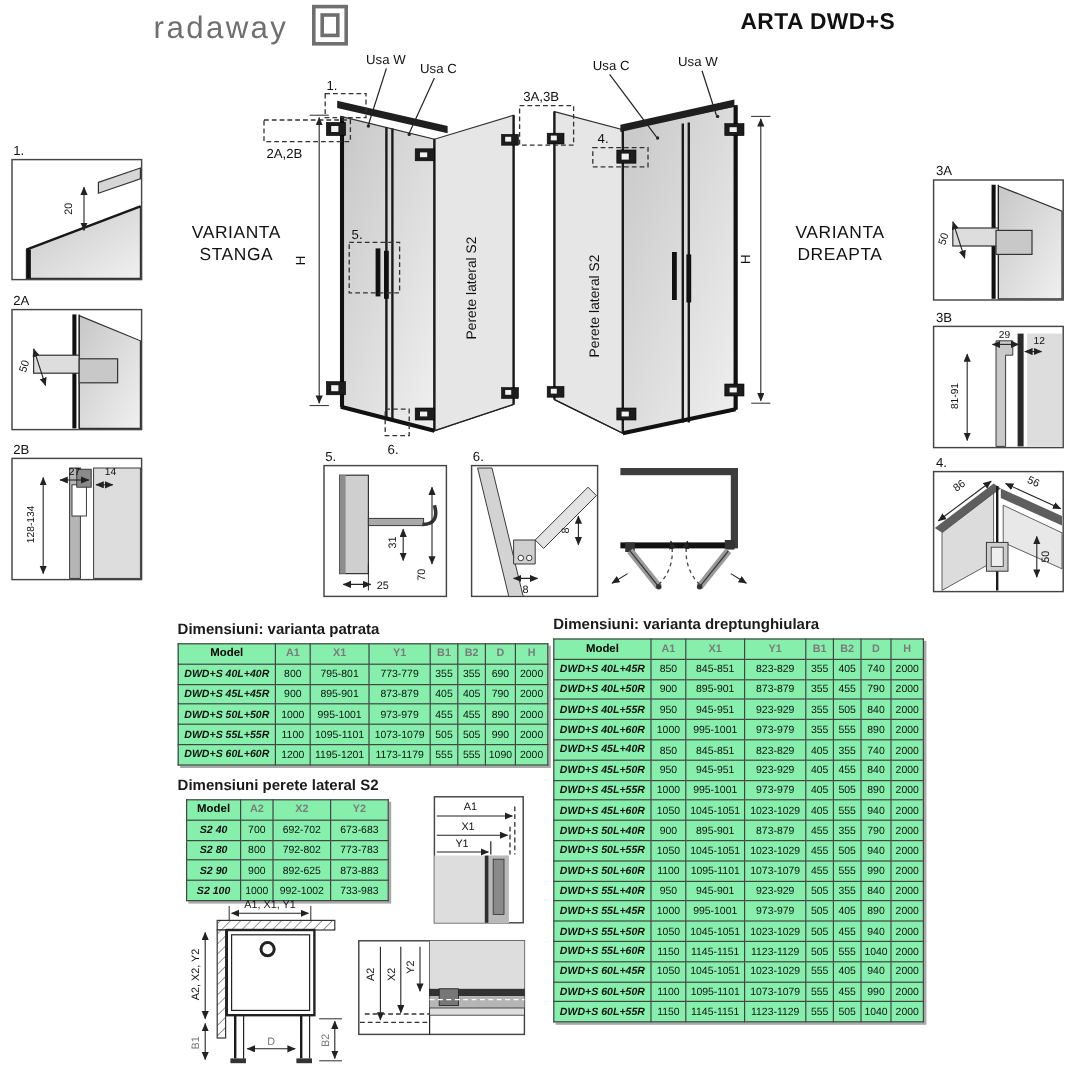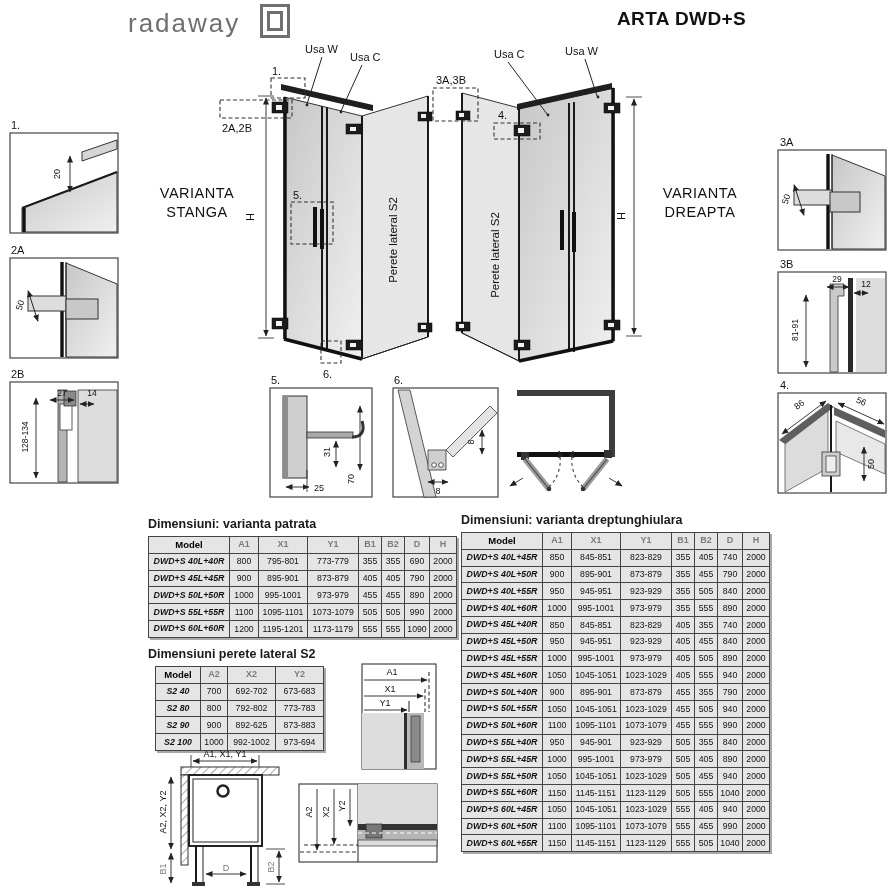--- a/index.html
+++ b/index.html
@@ -7,21 +7,21 @@
        font-family:"Liberation Sans",sans-serif;color:#111;}
   .abs{position:absolute;}
   
   .logo{left:128px;top:4px;display:flex;align-items:flex-end;gap:20px;}
   .logo-text{font-size:26px;color:#6f6f6f;letter-spacing:2px;font-weight:400;line-height:30px;}
   .logo-mark{width:24px;height:28px;border:3px solid #6f6f6f;display:flex;align-items:center;justify-content:center;}
   .logo-mark span{width:10px;height:14px;border:3px solid #6f6f6f;display:block;}
   .doc-title{left:617px;top:8px;font-size:19px;font-weight:bold;letter-spacing:.4px;color:#111;}
   
   .tbl-title{font-size:12.5px;font-weight:bold;color:#1a1a1a;margin-bottom:5px;white-space:nowrap;}
-  table.tbl{border-collapse:collapse;table-layout:fixed;background:#e5e5e5;box-shadow:2px 2px 0 #a8a8a8;}
+  table.tbl{border-collapse:collapse;table-layout:fixed;background:#86efac;box-shadow:2px 2px 0 #a8a8a8;}
   .tbl th,.tbl td{border:1px solid #444;text-align:center;padding:0 1px;height:15.8px;
       font-size:8.7px;line-height:1;overflow:hidden;white-space:nowrap;}
   .tbl th{color:#7b7b7b;font-weight:bold;font-size:9px;}
   .tbl th:first-child{color:#000;font-size:9.5px;}
   .tbl td:first-child{font-weight:bold;font-style:italic;font-size:8.8px;}
   .t-main th:nth-child(1){width:78px}.t-main th:nth-child(2){width:26px}
   .t-main th:nth-child(3){width:46px}.t-main th:nth-child(4){width:48px}
   .t-main th:nth-child(5){width:20px}.t-main th:nth-child(6){width:20px}
   .t-main th:nth-child(7){width:22px}.t-main th:nth-child(8){width:24px}
   .t-s2 th:nth-child(1){width:42px}.t-s2 th:nth-child(2){width:24px}
@@ -418,21 +418,21 @@
         <tr>
           <td>S2 90</td>
           <td>900</td>
           <td>892-625</td>
           <td>873-883</td>
         </tr>
         <tr>
           <td>S2 100</td>
           <td>1000</td>
           <td>992-1002</td>
-          <td>973-694</td>
+          <td>733-983</td>
         </tr>
       </tbody>
     </table>
 </div>
 
 <div class="abs blk-drept">
   <div class="tbl-title">Dimensiuni: varianta dreptunghiulara</div>
   <table class="tbl t-main">
       <thead>
         <tr>

